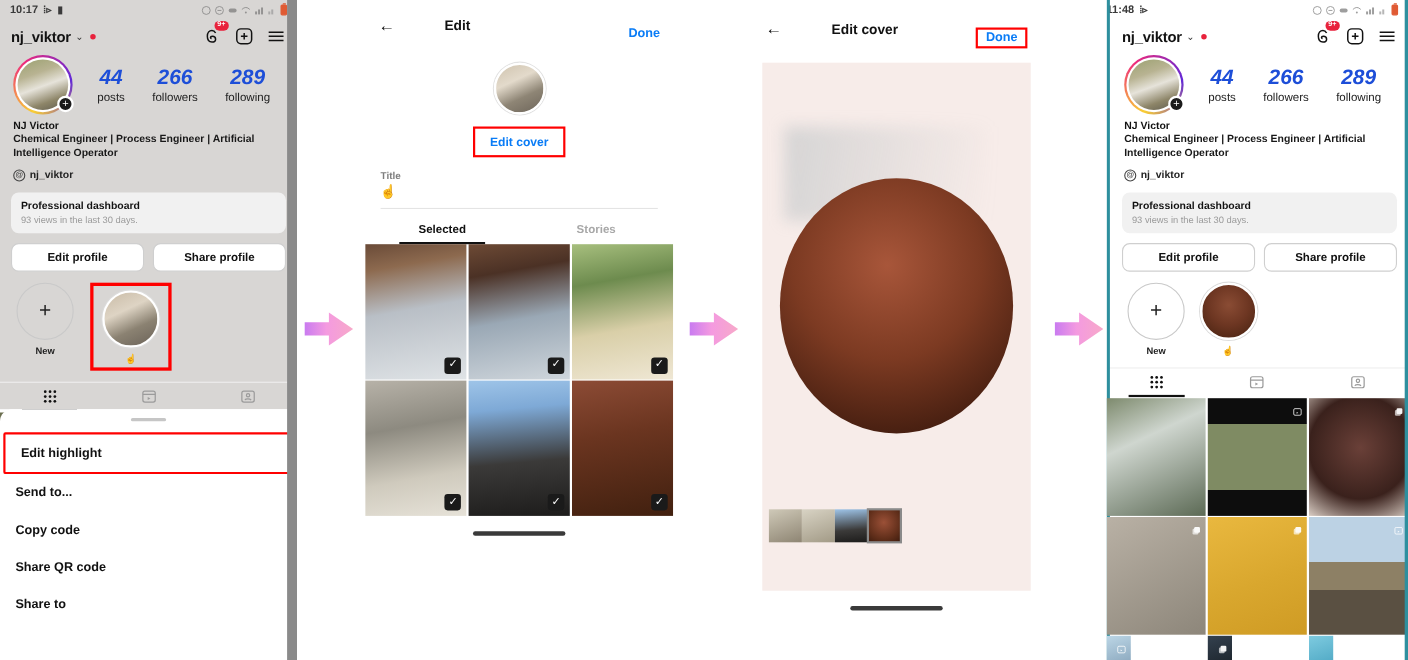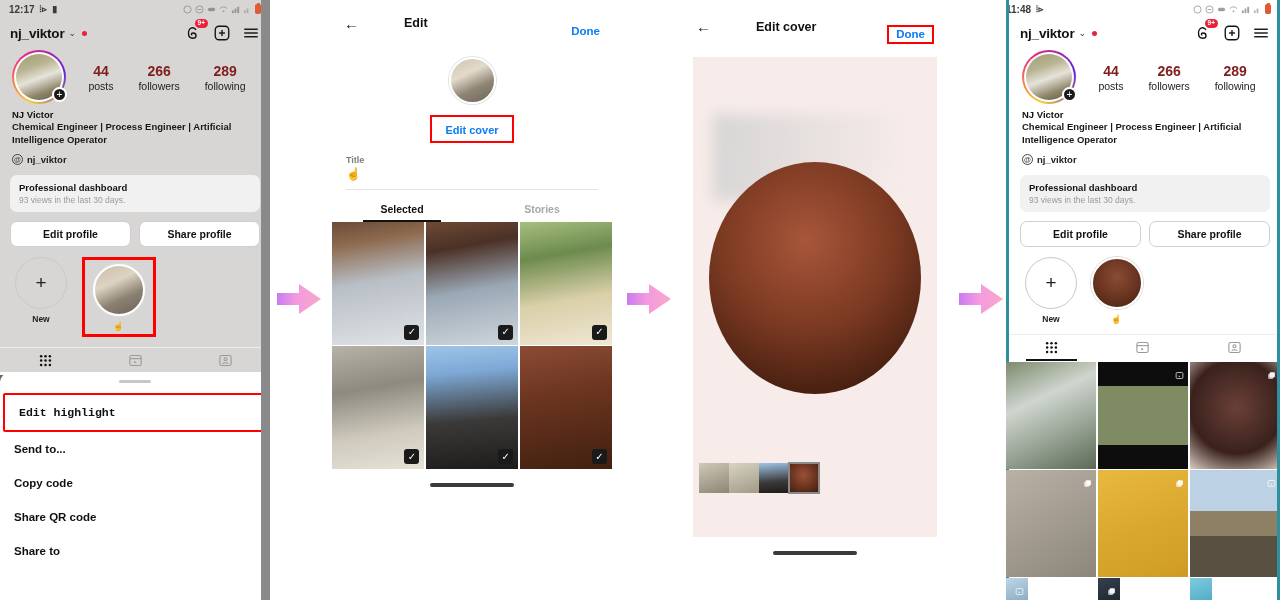--- a/index.html
+++ b/index.html
@@ -48,21 +48,21 @@
   .ring { position:absolute; inset:0; border-radius:50%;
           background:conic-gradient(from 200deg,#f9ce34,#ee2a7b,#6228d7,#f9ce34); padding:2px; }
   .ring > .inner { width:100%; height:100%; border-radius:50%; background:#fff; padding:2px; }
   .avatar-img { width:100%; height:100%; border-radius:50%;
         background:linear-gradient(160deg,#9aa06f 0%,#b8b392 30%,#e6e3da 52%,#8d8568 78%,#5d5a4e 100%); }
   .plusbadge { position:absolute; right:-1px; bottom:2px; width:15px; height:15px; border-radius:50%;
                background:#1b1b1b; border:2px solid #fff; color:#fff; font-size:10px;
                display:flex; align-items:center; justify-content:center; line-height:1; }
   .stats { flex:1; display:flex; justify-content:space-around; padding-left:6px; }
   .stat { text-align:center; }
-  .stat .n { font-size:14px; font-weight:700; color:#7f1d1d; }
+  .stat .n { font-size:19px; font-weight:700; color:#1d4ed8;font-style:italic; }
   .stat .l { font-size:10.5px; color:#222; margin-top:1px; }
 
   .bio { padding:5px 12px 0 12px; }
   .bio .nm { font-size:9.5px; font-weight:700; color:#121212; }
   .bio .tx { font-size:9.5px; color:#181818; line-height:1.35; font-weight:600; margin-top:1px;}
   .thread { display:flex; align-items:center; gap:4px; margin-top:7px; font-size:9.5px; color:#222; font-weight:600;}
   .at-ico { width:11px; height:11px; border:1.2px solid #444; border-radius:50%;
             font-size:7px; display:flex; align-items:center; justify-content:center; color:#444;}
 
   .dash { margin:10px 10px 0 10px; background:#f1f1f1; border-radius:7px; padding:7px 9px; }
@@ -91,21 +91,21 @@
   .tab.on:after { content:""; position:absolute; bottom:0; left:22%; right:22%; height:1.5px; background:#111; }
   .grid3 { display:grid; grid-template-columns:repeat(3,1fr); gap:1.5px; margin-top:1.5px; }
   .cell { position:relative; aspect-ratio:1/1.18; background:#bcbcbc; }
   .cell .pin { position:absolute; top:4px; right:4px; width:9px; height:9px; opacity:.95; }
 
   
   .sheet { position:absolute; left:0; right:0; bottom:0; background:#fff;
            border-radius:11px 11px 0 0; padding-top:8px; }
   .grab { width:32px; height:3px; background:#c6c6c6; border-radius:2px; margin:0 auto 10px auto; }
   .sitem { padding:11px 14px; font-size:11.5px; font-weight:700; color:#111; }
-  .hl-box { border:2.5px solid #ff0000; border-radius:2px; margin:0 3px;font-family:Liberation Mono, monospace; }
+  .hl-box { border:2.5px solid #ff0000; border-radius:2px; margin:0 3px; }
   .homebar { width:84px; height:3.5px; background:#3a3a3a; border-radius:3px;
              margin:14px auto 7px auto; }
 
   
   .topbar { display:flex; align-items:center; padding:9px 12px 7px 12px; }
   .back { font-size:15px; color:#111; width:18px; }
   .tb-title { font-size:12.5px; font-weight:700; color:#111; margin-left:10px;padding-left:32px; }
   .tb-sp { flex:1; }
   .done { font-size:11.5px; font-weight:700; color:#0a7cf6;margin-top:16px; }
   .done-hl { border:2.5px solid #ff0000; padding:1px 7px 2px 7px; }
@@ -153,21 +153,21 @@
 </head>
 <body>
 
 <div class="stage">
 
   <div class="panel p1">
     <div class="dim" style="height:372px;">
 
       <div class="statusbar">
         <div class="sb-left">
-          <span>12:17</span>
+          <span>10:17</span>
           <span style="font-size:9px;">⦙⊳</span>
           <span style="font-size:9px;">▮</span>
         </div>
         <div class="sb-right">
           <span class="sb-ico">
             <svg viewBox="0 0 10 10">
                 <circle cx="5" cy="5" r="4" fill="none" stroke="#7a7a7a" stroke-width="1"></circle>
               </svg></span>
           <span class="sb-ico">
             <svg viewBox="0 0 10 10">

